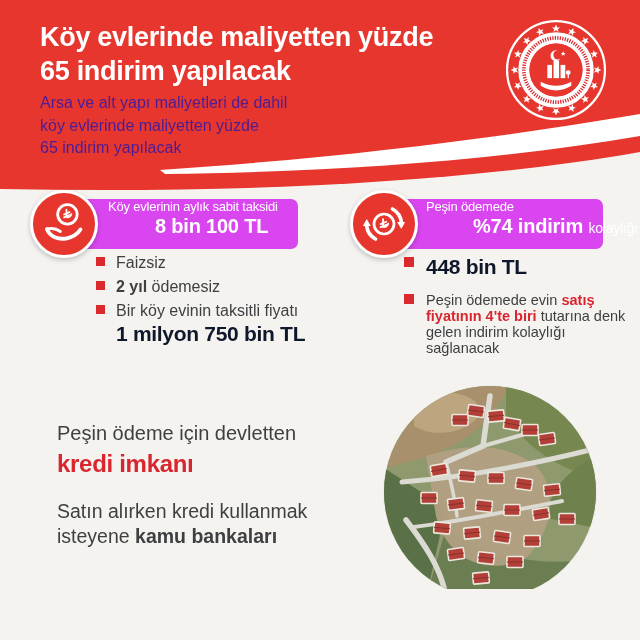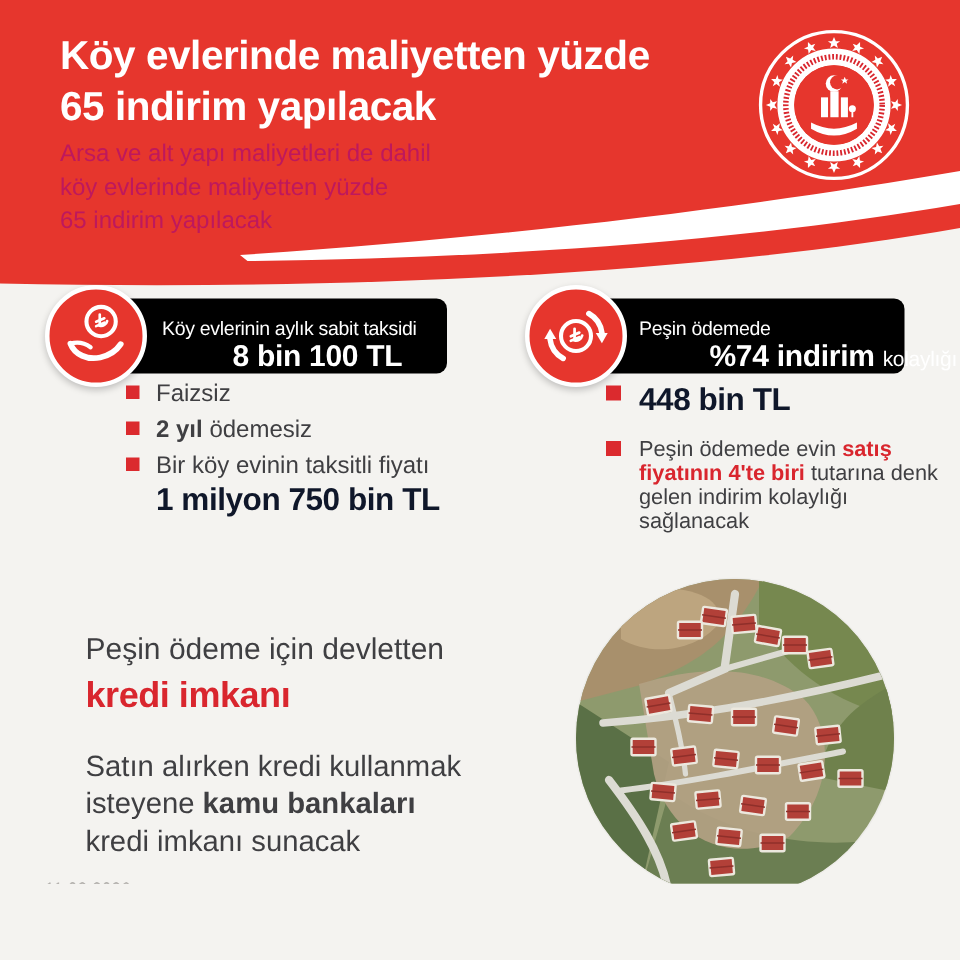--- a/index.html
+++ b/index.html
@@ -6,40 +6,40 @@
   body{
     width:640px;height:640px;
     font-family:"Liberation Sans","DejaVu Sans",sans-serif;
     background:#f4f3f0;
     -webkit-font-smoothing:antialiased;
   }
   .canvas{position:relative;width:640px;height:589px;overflow:hidden;background:#f4f3f0;}
   .banner-svg{position:absolute;top:0;left:0;width:640px;height:210px;}
   .title{position:absolute;left:40px;top:20px;color:#fff;font-weight:bold;
          font-size:27px;line-height:34px;letter-spacing:-0.3px;white-space:nowrap;}
-  .subtitle{position:absolute;left:40px;top:92px;color:#be185d;font-size:16px;
+  .subtitle{position:absolute;left:40px;top:92px;color:#4c1d95;font-size:16px;
             line-height:22.5px;white-space:nowrap;}
   .seal{position:absolute;left:505px;top:19px;width:102px;height:102px;}
 
   .badge-circle{position:absolute;width:68px;height:68px;border-radius:50%;
     background:#e6362d;border:3px solid #ffffff;box-sizing:border-box;
     box-shadow:0 2px 5px rgba(0,0,0,0.22);z-index:3;}
   .badge-circle svg{position:absolute;left:6px;top:6px;}
   .bc-left{left:30px;top:190px;}
   .bc-right{left:350px;top:190px;}
-  .badge-rect{position:absolute;height:50px;background:#000000;border-radius:7px;
-    color:#fff;z-index:2;box-sizing:border-box;padding-top:12px;}
+  .badge-rect{position:absolute;height:50px;background:#d946ef;border-radius:7px;
+    color:#fff;z-index:2;box-sizing:border-box;padding-top:0;}
   .br-left{left:80px;top:199px;width:218px;padding-left:28px;}
   .br-right{left:400px;top:199px;width:203px;padding-left:26px;}
   .badge-label{font-size:13px;letter-spacing:-0.2px;line-height:15px;white-space:nowrap;}
   .badge-value{font-size:20px;font-weight:bold;line-height:24px;white-space:nowrap;letter-spacing:-0.2px;margin-left:47px;}
   .badge-value .suffix{font-size:14px;font-weight:normal;}
 
   .list{position:absolute;color:#3f3f42;}
-  .list-left{left:84px;top:254px;width:250px;font-size:16px;line-height:17px;}
+  .list-left{left:96px;top:254px;width:250px;font-size:16px;line-height:17px;}
   .list-right{left:404px;top:252px;width:228px;font-size:14.5px;line-height:16px;}
   .li{position:relative;padding-left:20px;margin-bottom:7px;}
   .list-right .li{padding-left:22px;margin-bottom:6px;}
   .bullet{position:absolute;left:0;top:3px;width:9px;height:9px;background:#db2a2e;}
   .list-right .bullet{width:10px;height:10px;top:2px;}
   .red-big{color:#0f172a;font-weight:bold;font-size:21px;line-height:24px;
            margin-top:3px;white-space:nowrap;letter-spacing:-0.3px;}
   .rb2{margin-bottom:13px;}
   .red-bold{color:#d9262e;font-weight:bold;}
   b{font-weight:bold;}
@@ -174,21 +174,20 @@
       <span>tutarına denk gelen indirim kolaylığı sağlanacak</span>
     </div>
   </div>
 
   <div class="credit">
     <div class="credit-intro">Peşin ödeme için devletten</div>
     <div class="credit-highlight">kredi imkanı</div>
     <div class="credit-desc">
       <div>Satın alırken kredi kullanmak</div>
       <div><span>isteyene</span> <b>kamu bankaları</b></div>
-      <div>kredi imkanı sunacak</div>
     </div>
   </div>
 
   <div class="photo">
     <svg width="212" height="212" viewBox="0 0 212 212" aria-hidden="true">
       <defs>
         <g id="hs">
           <rect x="-8" y="-5.5" width="16" height="11" rx="1" fill="#b24038" stroke="#ece8de" stroke-width="1.6"></rect>
           <path d="M-8,0 H8" stroke="#8f2f2a" stroke-width="1"></path>
         </g>

